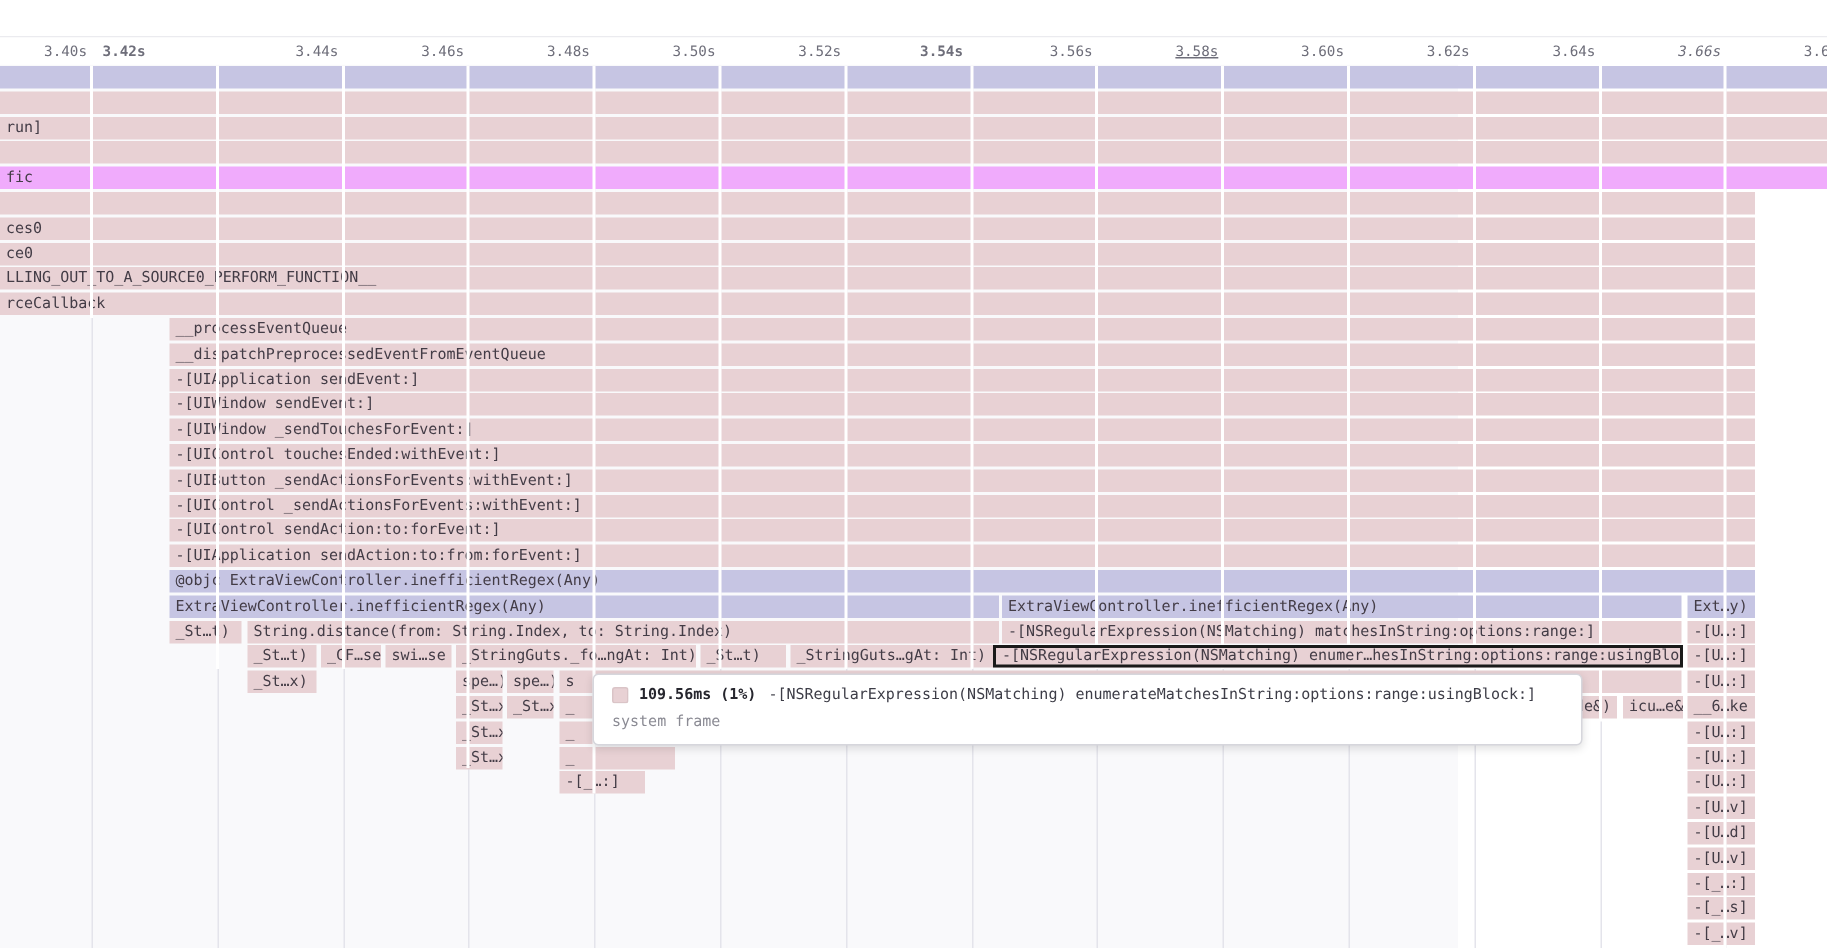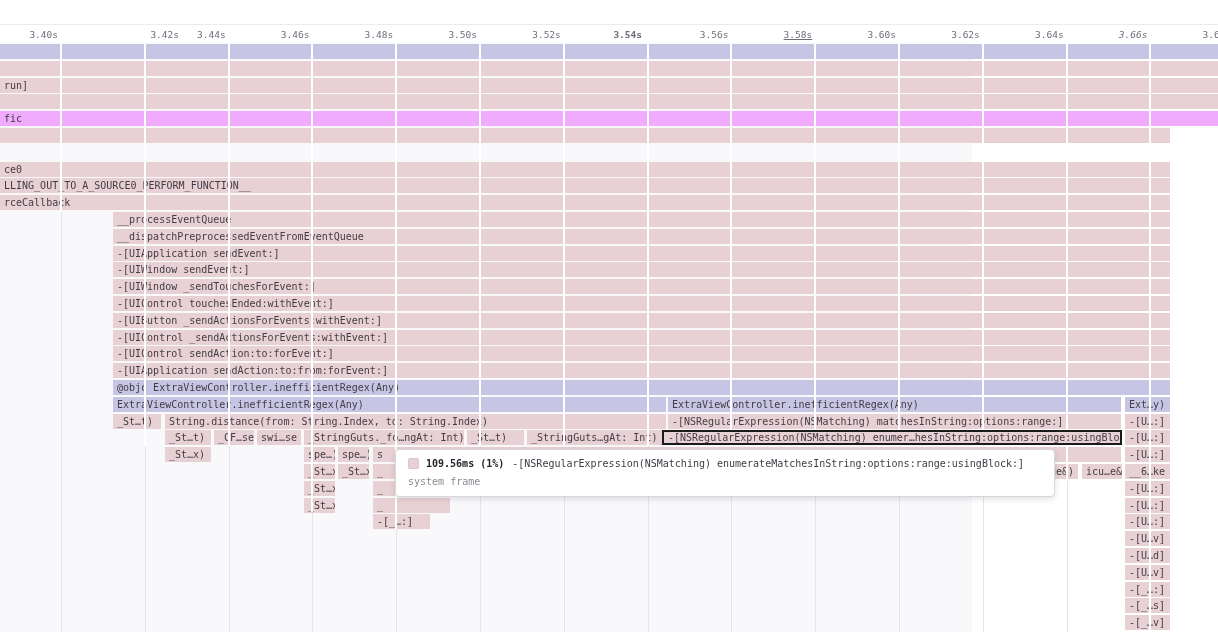--- a/index.html
+++ b/index.html
@@ -37,21 +37,21 @@
   #tooltip .dur{font-weight:bold;color:#26262e;margin-right:8px;}
   #tooltip .muted{color:#8b8b94;margin-top:7px;white-space:nowrap;}
 </style>
 </head>
 <body>
 
 <div id="stage">
   <div id="topbar"></div>
   <div id="ruler">
       <div class="tick-label" style="right: 1160px;">3.40s</div>
-      <div class="tick-label" style="right: 1039px;">3.42s</div>
+      <div class="tick-label" style="right: 1121px; font-weight: bold;">3.42s</div>
       <div class="tick-label" style="right: 992.4px;">3.44s</div>
       <div class="tick-label" style="right: 908.6px;">3.46s</div>
       <div class="tick-label" style="right: 824.8px;">3.48s</div>
       <div class="tick-label" style="right: 741px; text-align: right;">3.50s</div>
       <div class="tick-label" style="right: 657.2px;">3.52s</div>
       <div class="tick-label" style="right: 576px; font-weight: bold;">3.54s</div>
       <div class="tick-label" style="right: 489.6px;">3.56s</div>
       <div class="tick-label" style="right: 405.8px; text-decoration: underline;">3.58s</div>
       <div class="tick-label" style="right: 322px;">3.60s</div>
       <div class="tick-label" style="right: 238.2px;">3.62s</div>
@@ -73,20 +73,21 @@
       <div class="gridline-gray" style="left: 899px; top: 1px; height: 588px;"></div>
       <div class="gridline-gray" style="left: 983px; top: 1px; height: 588px;"></div>
       <div class="gridline-gray" style="left: 1067px; top: 1px; height: 588px;"></div>
       <div class="gridline-gray" style="left: 1150px; top: 1px; height: 588px;"></div>
       <div class="bar" style="left: 0px; top: 1px; width: 1218px; background: rgb(198, 197, 227);"></div>
       <div class="bar" style="left: 0px; top: 18px; width: 1218px; background: rgb(232, 209, 212);"></div>
       <div class="bar" style="left: 0px; top: 35px; width: 1218px; background: rgb(232, 209, 212);"><span>run]</span></div>
       <div class="bar" style="left: 0px; top: 51px; width: 1218px; background: rgb(232, 209, 212);"></div>
       <div class="bar" style="left: 0px; top: 68px; width: 1218px; background: #f0abfc;"><span>fic</span></div>
       <div class="bar" style="left: 0px; top: 85px; width: 1170px; background: rgb(232, 209, 212);"></div>
+      <div class="bar" style="left: 0px; top: 102px; width: 1170px; background: rgb(232, 209, 212);"><span>ces0</span></div>
       <div class="bar" style="left: 0px; top: 119px; width: 1170px; background: rgb(232, 209, 212);"><span>ce0</span></div>
       <div class="bar" style="left: 0px; top: 135px; width: 1170px; background: rgb(232, 209, 212);"><span>LLING_OUT_TO_A_SOURCE0_PERFORM_FUNCTION__</span></div>
       <div class="bar" style="left: 0px; top: 152px; width: 1170px; background: rgb(232, 209, 212);"><span>rceCallback</span></div>
       <div class="bar" style="left: 113px; top: 169px; width: 1057px; background: rgb(232, 209, 212);"><span>__processEventQueue</span></div>
       <div class="bar" style="left: 113px; top: 186px; width: 1057px; background: rgb(232, 209, 212);"><span>__dispatchPreprocessedEventFromEventQueue</span></div>
       <div class="bar" style="left: 113px; top: 203px; width: 1057px; background: rgb(232, 209, 212);"><span>-[UIApplication sendEvent:]</span></div>
       <div class="bar" style="left: 113px; top: 219px; width: 1057px; background: rgb(232, 209, 212);"><span>-[UIWindow sendEvent:]</span></div>
       <div class="bar" style="left: 113px; top: 236px; width: 1057px; background: rgb(232, 209, 212);"><span>-[UIWindow _sendTouchesForEvent:]</span></div>
       <div class="bar" style="left: 113px; top: 253px; width: 1057px; background: rgb(232, 209, 212);"><span>-[UIControl touchesEnded:withEvent:]</span></div>
       <div class="bar" style="left: 113px; top: 270px; width: 1057px; background: rgb(232, 209, 212);"><span>-[UIButton _sendActionsForEvents:withEvent:]</span></div>

